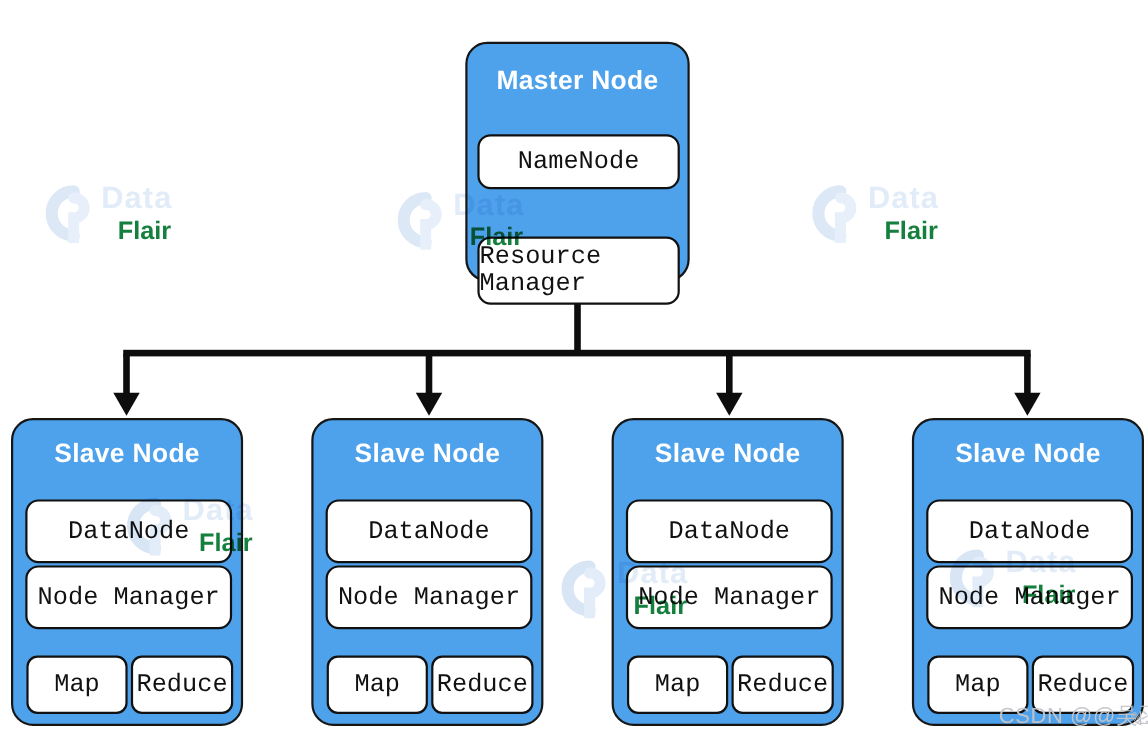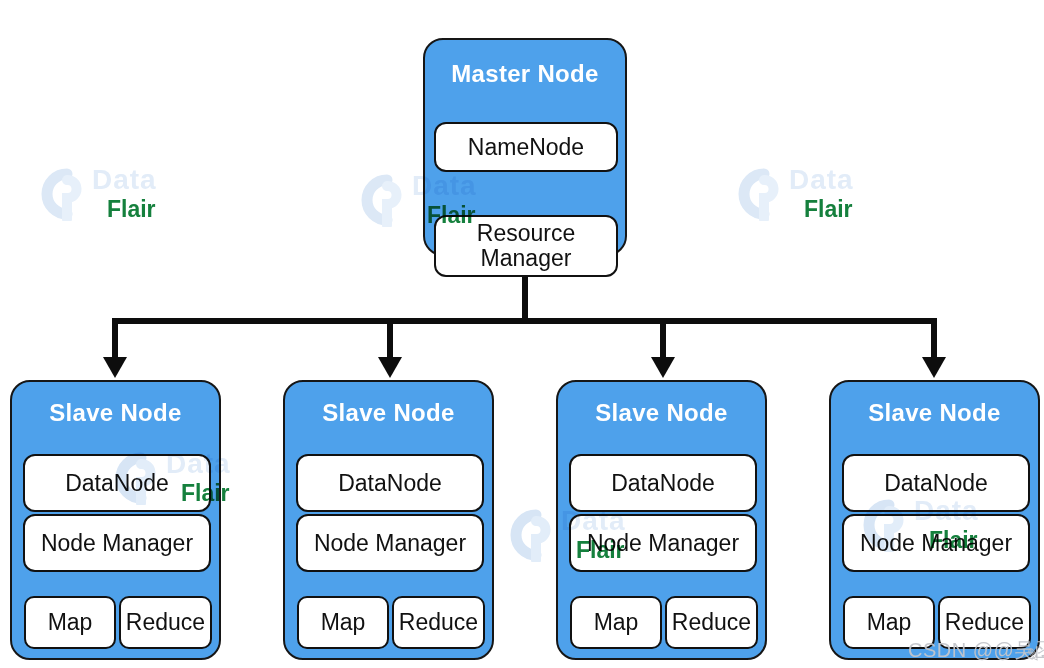--- a/index.html
+++ b/index.html
@@ -29,24 +29,24 @@
   .master-title{margin-top:20px;}
   .slave-title{margin-top:17px;}
 
   .inner-box{
     position:absolute;
     background:#ffffff;
     border:2.5px solid #111111;
     border-radius:12px;
     box-sizing:border-box;
     display:flex;align-items:center;justify-content:center;
-    text-align:center;
     color:#111111;
     font-size:23px;
     line-height:1.08;
+    font-family:Liberation Mono, monospace;
   }
 
   
   .m-comp1{left:9px;top:82px;width:184px;height:50px;}
   .m-comp2{left:9px;top:146px;width:184px;height:62px;margin-top:29px;}
 
   
   .s-comp1{left:11px;top:72px;width:188px;height:58px;}
   .s-comp2{left:11px;top:132px;width:188px;height:58px;}
   .s-map{left:12px;top:214px;width:92px;height:53px;border-radius:10px;}

